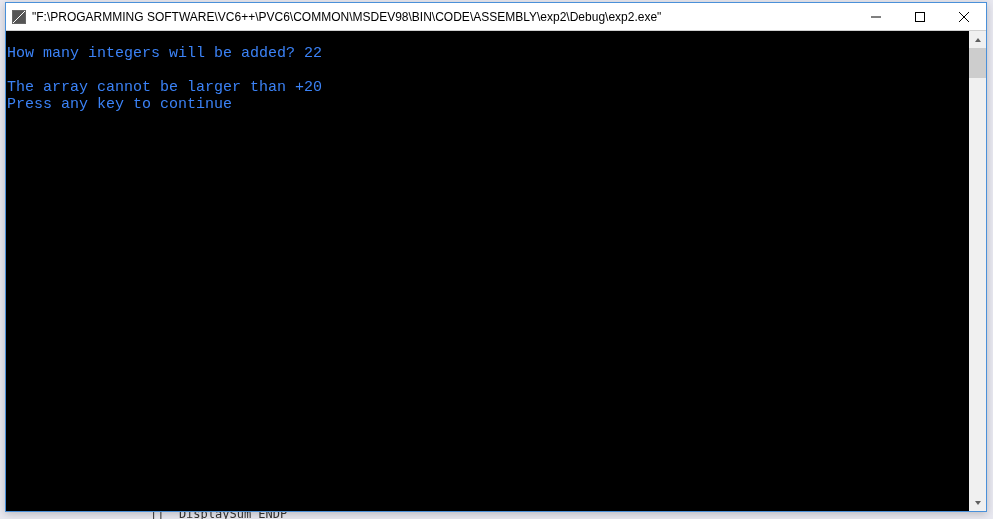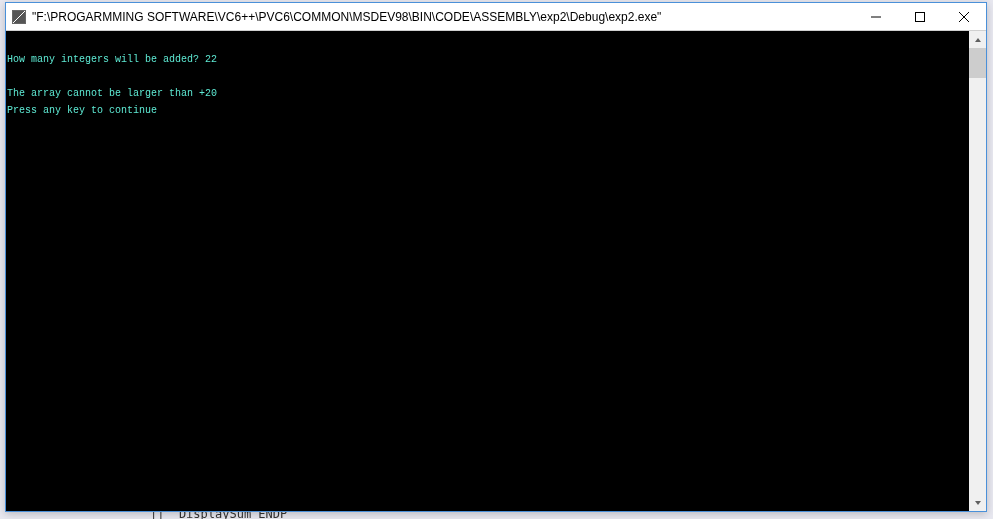--- a/index.html
+++ b/index.html
@@ -69,25 +69,25 @@
     }
     .win-btn svg { width: 10px; height: 10px; }
     .client {
       flex: 1;
       display: flex;
       min-height: 0;
     }
     .console {
       flex: 1;
       background: #000;
-      color: #5eead4;
+      color: #3b82f6;
       font-family: "Courier New", "NSimSun", monospace;
-      font-size: 10px;
+      font-size: 15px;
       line-height: 17px;
-      padding: 20px 0 0 1px;
+      padding: 14px 0 0 1px;
       white-space: pre;
       overflow: hidden;
     }
     .scrollbar {
       width: 17px;
       background: #f0f0f0;
       display: flex;
       flex-direction: column;
     }
     .sb-btn {

